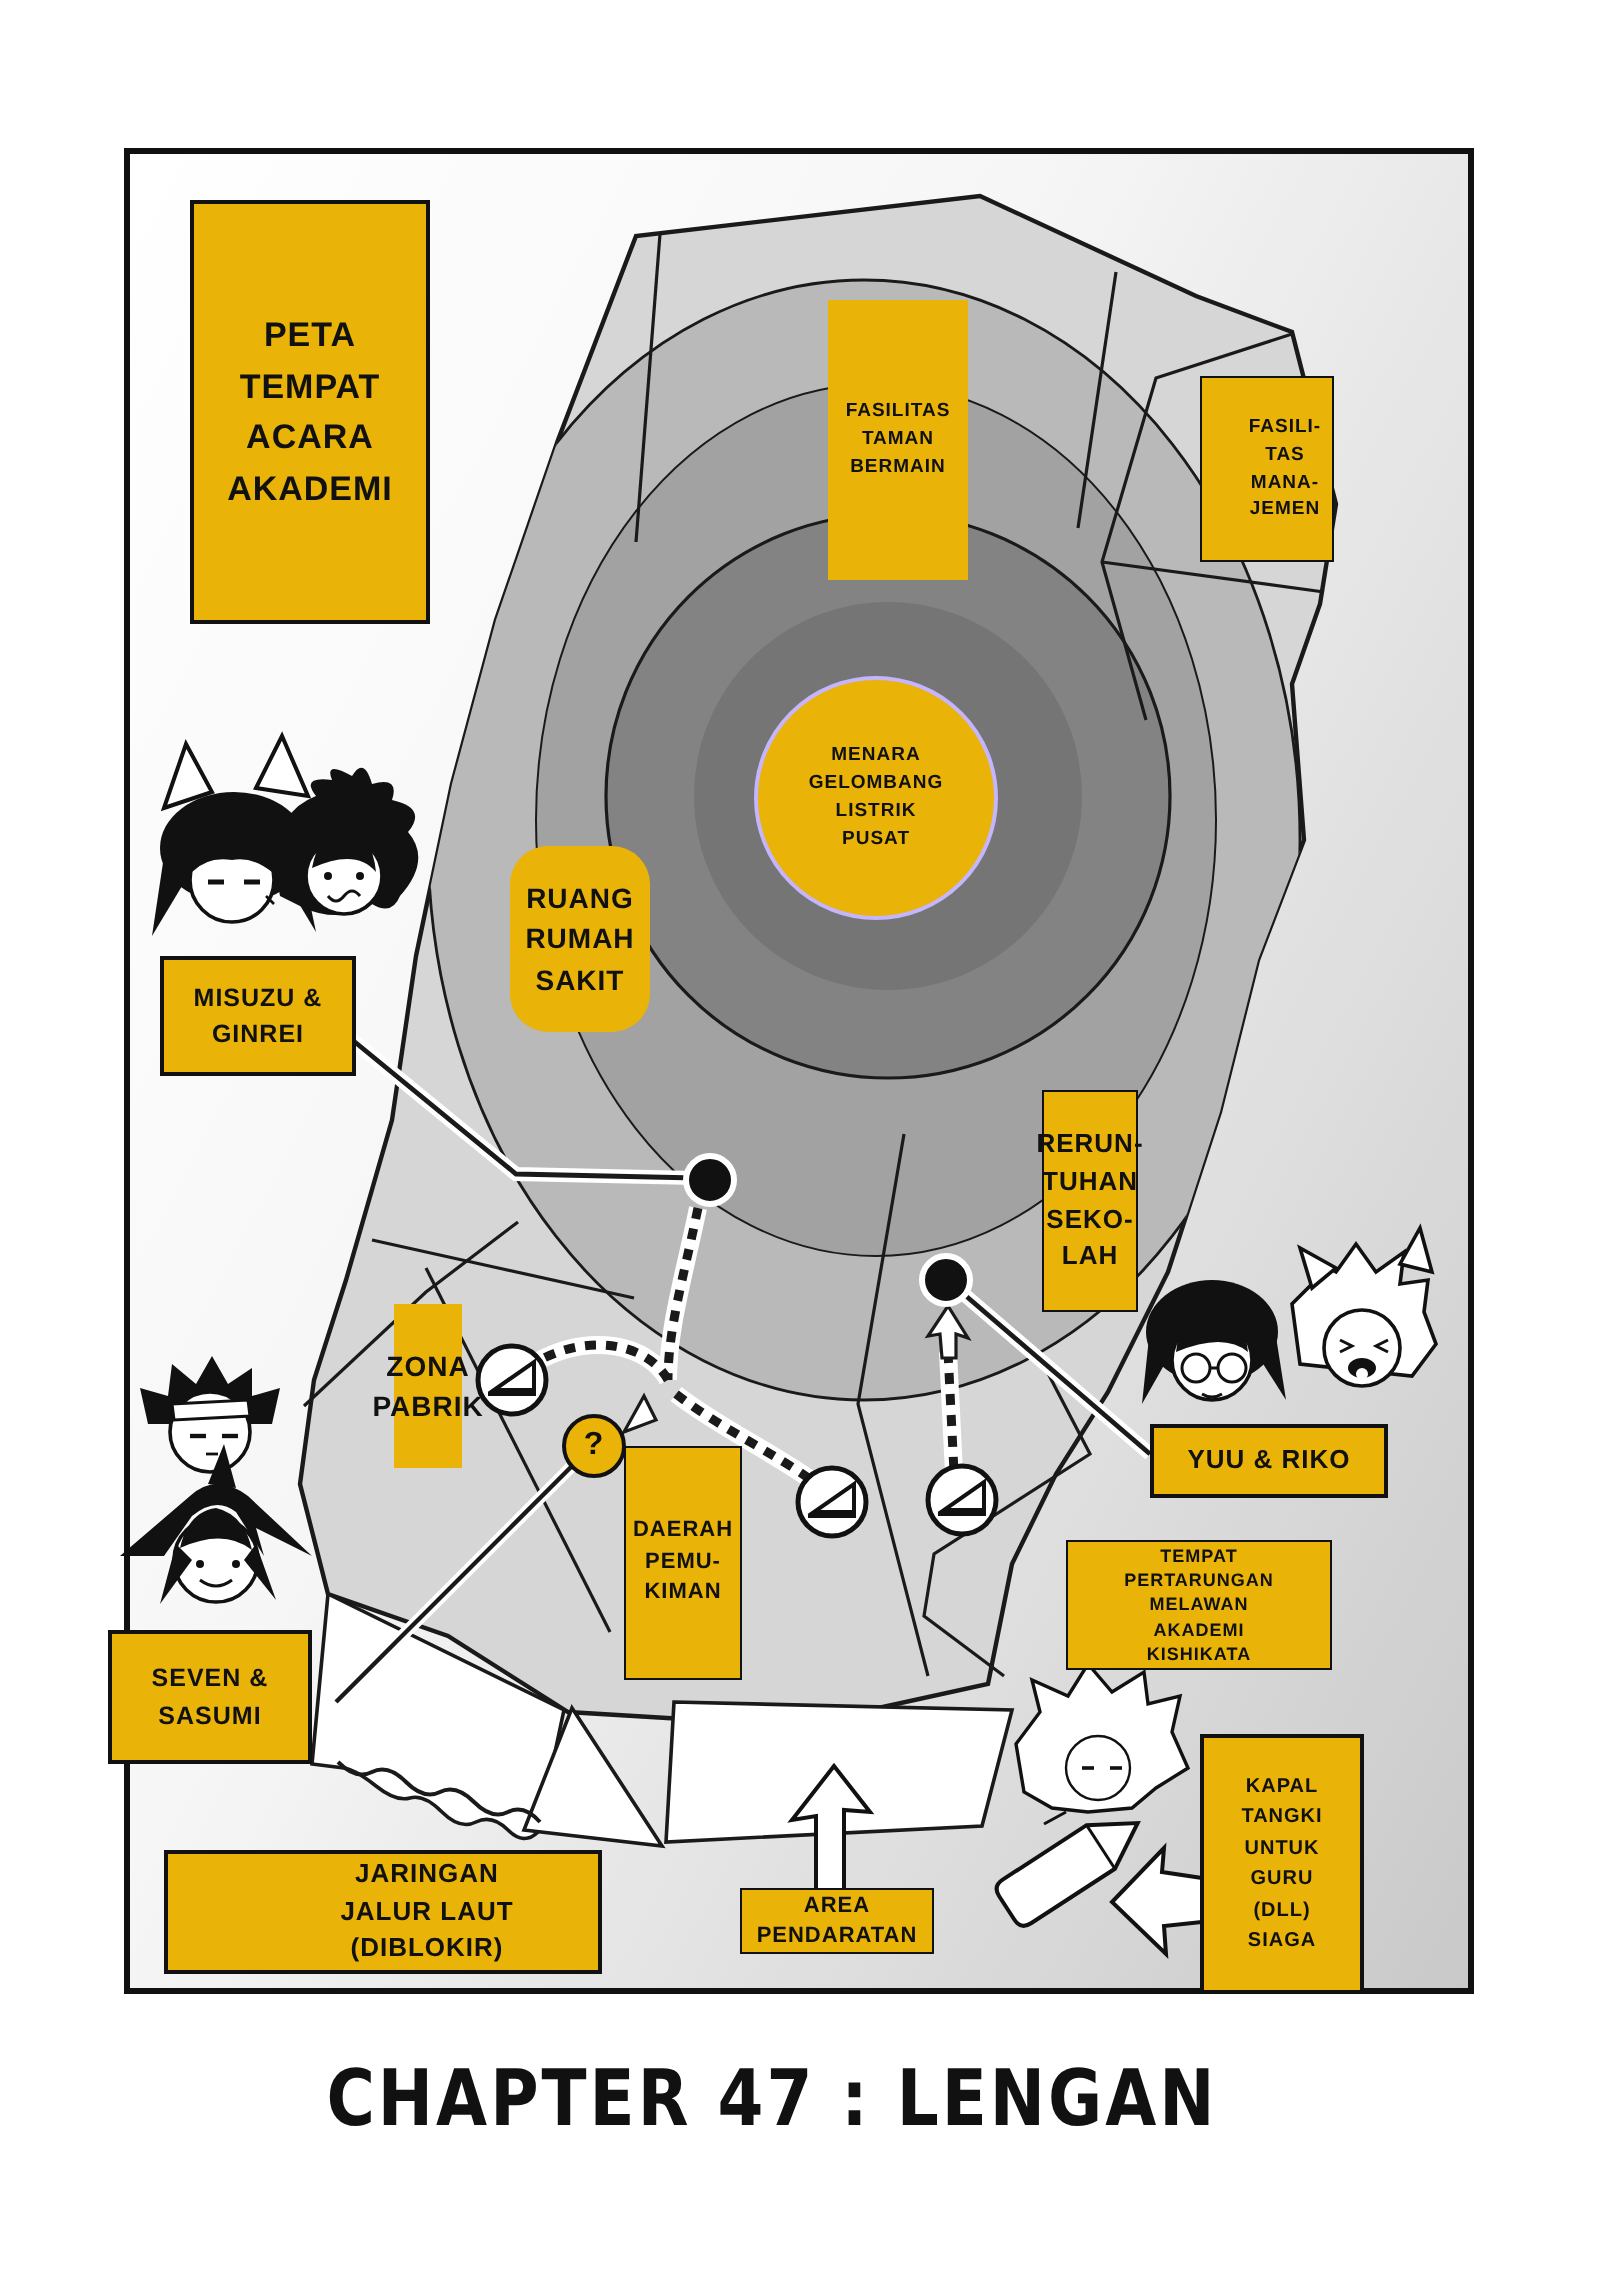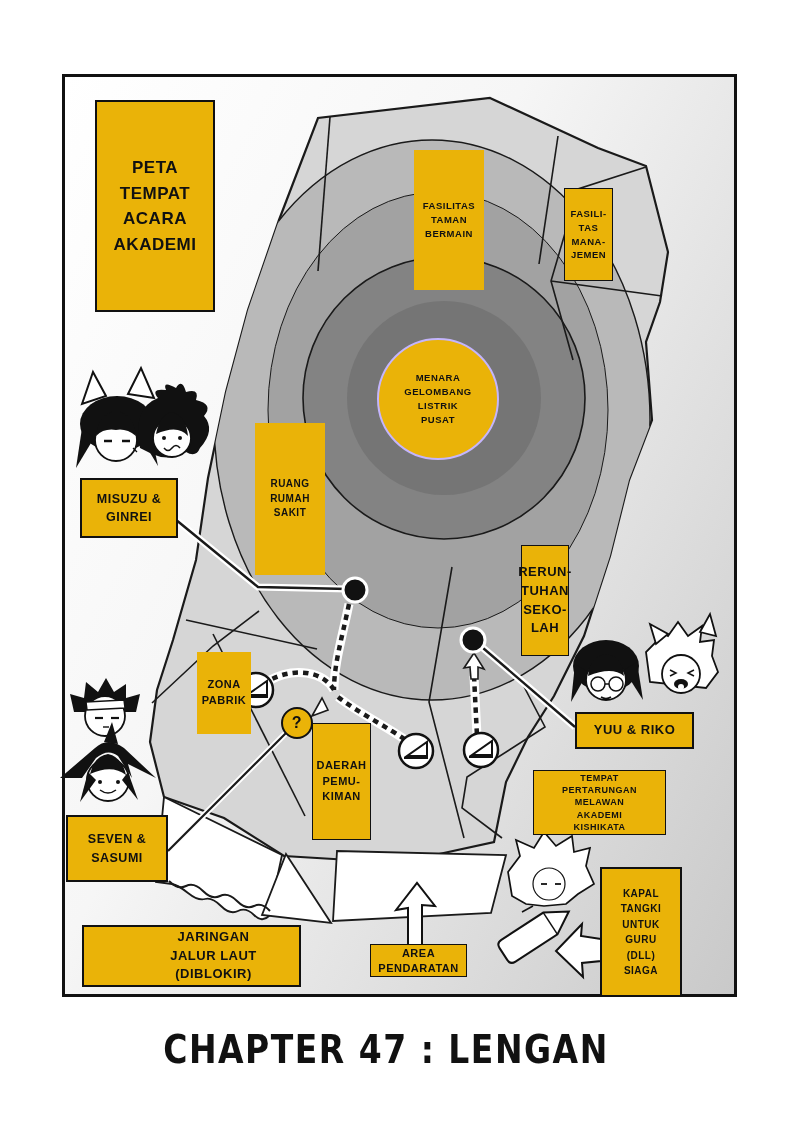--- a/index.html
+++ b/index.html
@@ -9,31 +9,31 @@
          border:3px solid #111;
          background:linear-gradient(118deg,#ffffff 0%,#f6f6f6 40%,#dcdcdc 75%,#c9c9c9 100%);}
   svg.overlay{position:absolute;left:0;top:0;}
   .lbl{position:absolute;display:flex;align-items:center;justify-content:center;
        text-align:center;background:#eab308;color:#111;font-weight:bold;
        white-space:pre-line;letter-spacing:.5px;line-height:1.45;}
   .bordered{border:2px solid #111;}
   .bordered-thin{border:1.5px solid #111;}
   .b-title{left:95px;top:100px;width:116px;height:208px;font-size:17px;line-height:1.5;}
   .b-taman{left:394px;top:150px;width:70px;height:140px;font-size:9.5px;margin-left:20px;}
-  .b-manajemen{left:564px;top:188px;width:47px;height:91px;font-size:9.5px;}
+  .b-manajemen{left:600px;top:188px;width:47px;height:91px;font-size:9.5px;padding-left:18px;}
   .c-menara{left:377px;top:338px;width:118px;height:118px;border-radius:50%;
             border:2px solid #c4b5fd;font-size:9.5px;}
-  .b-rumahsakit{left:255px;top:423px;width:70px;height:152px;font-size:10px;}
+  .b-rumahsakit{left:255px;top:423px;width:70px;height:93px;font-size:14px;border-radius:19px;}
   .b-misuzu{left:80px;top:478px;width:94px;height:56px;font-size:12.5px;}
   .b-reruntuhan{left:521px;top:545px;width:46px;height:109px;font-size:13px;}
-  .b-zonapabrik{left:197px;top:652px;width:54px;height:82px;font-size:11px;}
+  .b-zonapabrik{left:197px;top:652px;width:34px;height:82px;font-size:14px;}
   .b-yuuriko{left:575px;top:712px;width:115px;height:33px;font-size:13px;}
   .b-daerah{left:312px;top:723px;width:57px;height:115px;font-size:11px;}
   .b-tempat{left:533px;top:770px;width:131px;height:63px;font-size:9px;line-height:1.35;}
-  .b-seven{left:66px;top:815px;width:98px;height:63px;font-size:12.5px;}
+  .b-seven{left:54px;top:815px;width:98px;height:63px;font-size:12.5px;}
   .b-kapal{left:600px;top:867px;width:78px;height:126px;font-size:10px;line-height:1.55;}
   .b-jaringan{left:82px;top:925px;width:171px;height:58px;font-size:13px;padding-left:44px;}
   .b-area{left:370px;top:944px;width:95px;height:31px;font-size:11px;line-height:1.3;}
   .q-circle{left:281px;top:707px;width:28px;height:28px;border-radius:50%;
             border:2px solid #111;font-size:16px;line-height:1;}
   .chapter{position:absolute;left:0;top:1026px;width:772px;text-align:center;color:#111;
            font-family:"DejaVu Sans",sans-serif;font-weight:bold;font-size:33px;
            letter-spacing:1.5px;transform:scaleY(1.18);transform-origin:center top;}
 </style>
 </head>

